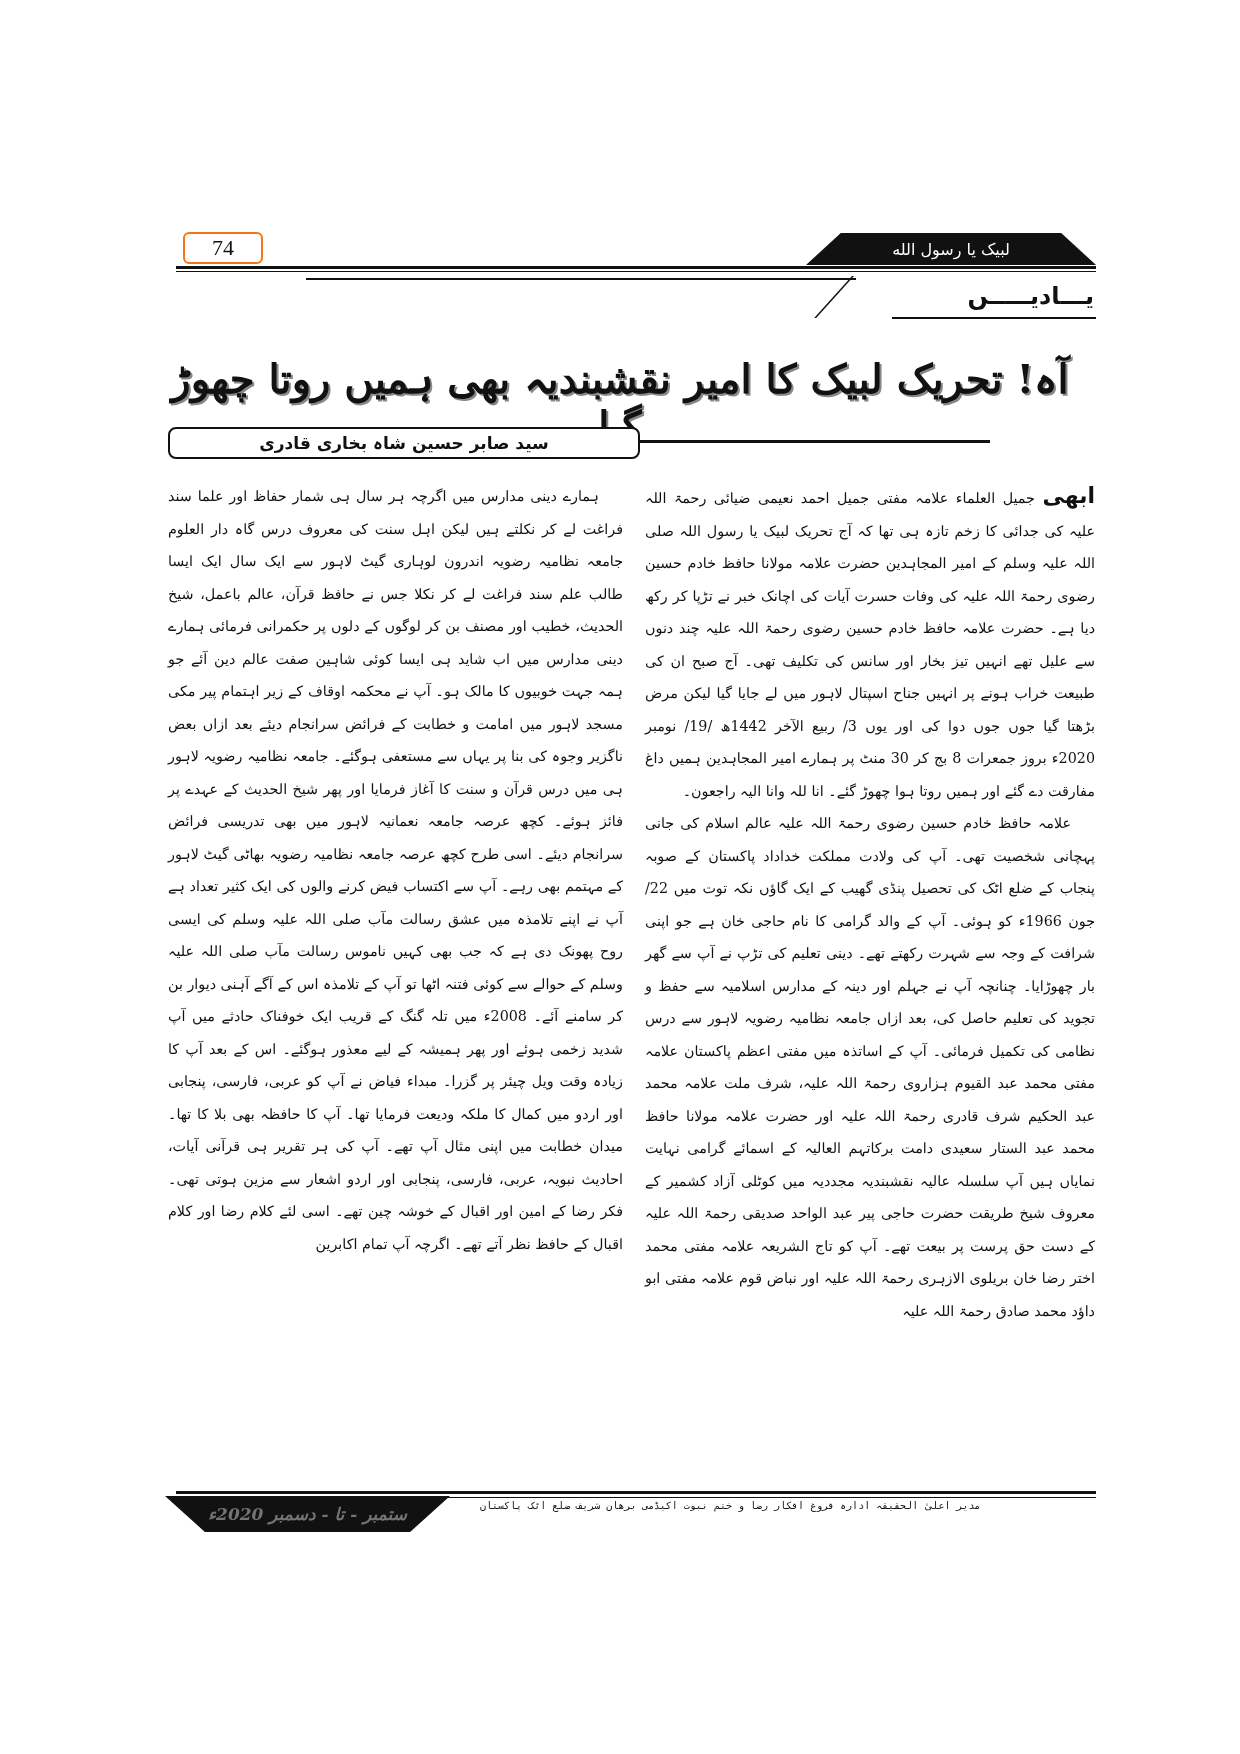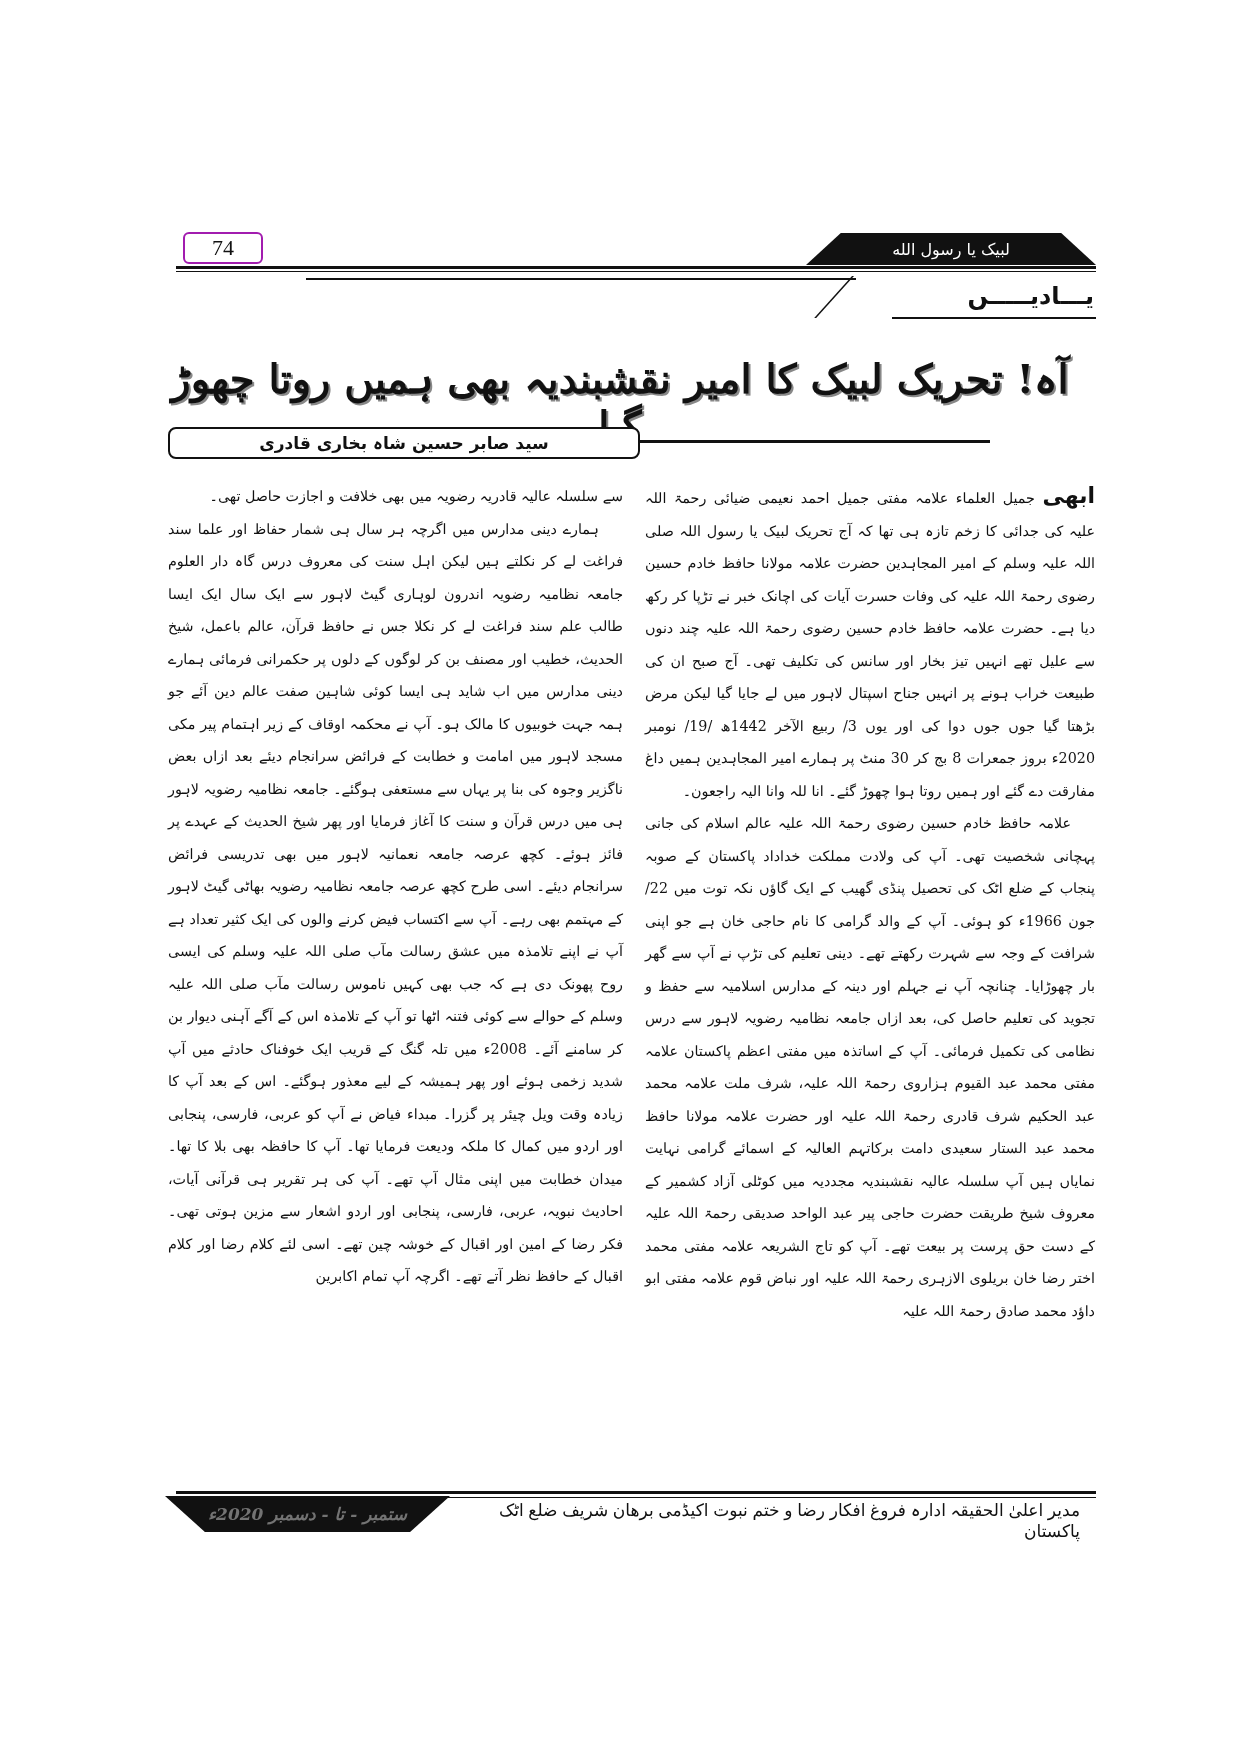--- a/index.html
+++ b/index.html
@@ -2,21 +2,21 @@
 <html><head>
 <meta charset="utf-8">
 <style>
   html, body { margin: 0; padding: 0; background: #ffffff; }
   body {
     width: 1240px; height: 1754px; position: relative; overflow: hidden;
     font-family: "DejaVu Sans", sans-serif; color: #111;
   }
   .page-number-box {
     position: absolute; left: 183px; top: 232px; width: 80px; height: 32px;
-    border: 2px solid #a21caf; border-radius: 6px; box-sizing: border-box;
+    border: 2px solid #f97316; border-radius: 6px; box-sizing: border-box;
     display: flex; align-items: center; justify-content: center;
     font-family: "Liberation Serif", serif; font-size: 22px;
   }
   .header-rule-top { position: absolute; left: 176px; top: 266px; width: 920px; height: 3px; background: #111; }
   .header-rule-thin { position: absolute; left: 176px; top: 271px; width: 920px; height: 1px; background: #111; }
   .header-rule-2 { position: absolute; left: 306px; top: 278px; width: 550px; height: 2px; background: #111; }
   .brand-tab {
     position: absolute; left: 806px; top: 233px; width: 290px; height: 32px;
     background: #111; color: #fff;
     clip-path: polygon(12% 0, 88% 0, 100% 100%, 0 100%);
@@ -59,22 +59,22 @@
 
   .footer-rule-top { position: absolute; left: 176px; top: 1491px; width: 920px; height: 3px; background: #111; }
   .footer-rule-thin { position: absolute; left: 306px; top: 1497px; width: 790px; height: 1px; background: #111; }
   .footer-date-tab {
     position: absolute; left: 165px; top: 1496px; width: 285px; height: 36px; background: #111; color: #737373;
     clip-path: polygon(0 0, 100% 0, 86% 100%, 14% 100%);
     display: flex; align-items: center; justify-content: center; direction: rtl;
     font-family: "DejaVu Serif", serif; font-style: italic; font-weight: bold; font-size: 17px;
   }
   .footer-credit {
-    position: absolute; left: 480px; top: 1500px; width: 600px; text-align: right; direction: rtl;
-    font-family: Liberation Sans, sans-serif; font-size: 17px;
+    position: absolute; left: 480px; top: 1500px; width: 600px; text-align: left; direction: rtl;
+    font-family: Liberation Mono, monospace; font-size: 10px;
   }
 </style>
 </head>
 <body>
 
 <div class="page-number-box">74</div>
 <div class="brand-tab">
   <span>لبیک یا رسول الله</span>
 </div>
 <div class="header-rule-top"></div>
@@ -92,21 +92,20 @@
 </div>
 
 <div class="column col-right">
   <p>
     <span class="lead-word">ابھی</span><span> جمیل العلماء علامہ مفتی جمیل احمد نعیمی ضیائی رحمۃ اللہ علیہ کی جدائی کا زخم تازہ ہی تھا کہ آج تحریک لبیک یا رسول اللہ صلی اللہ علیہ وسلم کے امیر المجاہدین حضرت علامہ مولانا حافظ خادم حسین رضوی رحمۃ اللہ علیہ کی وفات حسرت آیات کی اچانک خبر نے تڑپا کر رکھ دیا ہے۔ حضرت علامہ حافظ خادم حسین رضوی رحمۃ اللہ علیہ چند دنوں سے علیل تھے انہیں تیز بخار اور سانس کی تکلیف تھی۔ آج صبح ان کی طبیعت خراب ہونے پر انہیں جناح اسپتال لاہور میں لے جایا گیا لیکن مرض بڑھتا گیا جوں جوں دوا کی اور یوں 3/ ربیع الآخر 1442ھ /19/ نومبر 2020ء بروز جمعرات 8 بج کر 30 منٹ پر ہمارے امیر المجاہدین ہمیں داغ مفارقت دے گئے اور ہمیں روتا ہوا چھوڑ گئے۔ انا للہ وانا الیہ راجعون۔</span>
   </p>
   <p class="indent">علامہ حافظ خادم حسین رضوی رحمۃ اللہ علیہ عالم اسلام کی جانی پہچانی شخصیت تھی۔ آپ کی ولادت مملکت خداداد پاکستان کے صوبہ پنجاب کے ضلع اٹک کی تحصیل پنڈی گھیب کے ایک گاؤں نکہ توت میں 22/ جون 1966ء کو ہوئی۔ آپ کے والد گرامی کا نام حاجی خان ہے جو اپنی شرافت کے وجہ سے شہرت رکھتے تھے۔ دینی تعلیم کی تڑپ نے آپ سے گھر بار چھوڑایا۔ چنانچہ آپ نے جہلم اور دینہ کے مدارس اسلامیہ سے حفظ و تجوید کی تعلیم حاصل کی، بعد ازاں جامعہ نظامیہ رضویہ لاہور سے درس نظامی کی تکمیل فرمائی۔ آپ کے اساتذہ میں مفتی اعظم پاکستان علامہ مفتی محمد عبد القیوم ہزاروی رحمۃ اللہ علیہ، شرف ملت علامہ محمد عبد الحکیم شرف قادری رحمۃ اللہ علیہ اور حضرت علامہ مولانا حافظ محمد عبد الستار سعیدی دامت برکاتہم العالیہ کے اسمائے گرامی نہایت نمایاں ہیں آپ سلسلہ عالیہ نقشبندیہ مجددیہ میں کوٹلی آزاد کشمیر کے معروف شیخ طریقت حضرت حاجی پیر عبد الواحد صدیقی رحمۃ اللہ علیہ کے دست حق پرست پر بیعت تھے۔ آپ کو تاج الشریعہ علامہ مفتی محمد اختر رضا خان بریلوی الازہری رحمۃ اللہ علیہ اور نباض قوم علامہ مفتی ابو داؤد محمد صادق رحمۃ اللہ علیہ</p>
 </div>
 
 <div class="column col-left">
-  <p>سے سلسلہ عالیہ قادریہ رضویہ میں بھی خلافت و اجازت حاصل تھی۔</p>
   <p class="indent">ہمارے دینی مدارس میں اگرچہ ہر سال ہی شمار حفاظ اور علما سند فراغت لے کر نکلتے ہیں لیکن اہل سنت کی معروف درس گاہ دار العلوم جامعہ نظامیہ رضویہ اندرون لوہاری گیٹ لاہور سے ایک سال ایک ایسا طالب علم سند فراغت لے کر نکلا جس نے حافظ قرآن، عالم باعمل، شیخ الحدیث، خطیب اور مصنف بن کر لوگوں کے دلوں پر حکمرانی فرمائی ہمارے دینی مدارس میں اب شاید ہی ایسا کوئی شاہین صفت عالم دین آئے جو ہمہ جہت خوبیوں کا مالک ہو۔ آپ نے محکمہ اوقاف کے زیر اہتمام پیر مکی مسجد لاہور میں امامت و خطابت کے فرائض سرانجام دیئے بعد ازاں بعض ناگزیر وجوہ کی بنا پر یہاں سے مستعفی ہوگئے۔ جامعہ نظامیہ رضویہ لاہور ہی میں درس قرآن و سنت کا آغاز فرمایا اور پھر شیخ الحدیث کے عہدے پر فائز ہوئے۔ کچھ عرصہ جامعہ نعمانیہ لاہور میں بھی تدریسی فرائض سرانجام دیئے۔ اسی طرح کچھ عرصہ جامعہ نظامیہ رضویہ بھاٹی گیٹ لاہور کے مہتمم بھی رہے۔ آپ سے اکتساب فیض کرنے والوں کی ایک کثیر تعداد ہے آپ نے اپنے تلامذہ میں عشق رسالت مآب صلی اللہ علیہ وسلم کی ایسی روح پھونک دی ہے کہ جب بھی کہیں ناموس رسالت مآب صلی اللہ علیہ وسلم کے حوالے سے کوئی فتنہ اٹھا تو آپ کے تلامذہ اس کے آگے آہنی دیوار بن کر سامنے آئے۔ 2008ء میں تلہ گنگ کے قریب ایک خوفناک حادثے میں آپ شدید زخمی ہوئے اور پھر ہمیشہ کے لیے معذور ہوگئے۔ اس کے بعد آپ کا زیادہ وقت ویل چیئر پر گزرا۔ مبداء فیاض نے آپ کو عربی، فارسی، پنجابی اور اردو میں کمال کا ملکہ ودیعت فرمایا تھا۔ آپ کا حافظہ بھی بلا کا تھا۔ میدان خطابت میں اپنی مثال آپ تھے۔ آپ کی ہر تقریر ہی قرآنی آیات، احادیث نبویہ، عربی، فارسی، پنجابی اور اردو اشعار سے مزین ہوتی تھی۔ فکر رضا کے امین اور اقبال کے خوشہ چین تھے۔ اسی لئے کلام رضا اور کلام اقبال کے حافظ نظر آتے تھے۔ اگرچہ آپ تمام اکابرین</p>
 </div>
 
 <div class="footer-rule-top"></div>
 <div class="footer-rule-thin"></div>
 <div class="footer-date-tab">
   <span>ستمبر - تا - دسمبر 2020ء</span>
 </div>
 <div class="footer-credit">مدیر اعلیٰ الحقیقہ ادارہ فروغ افکار رضا و ختم نبوت اکیڈمی برھان شریف ضلع اٹک پاکستان</div>
 

